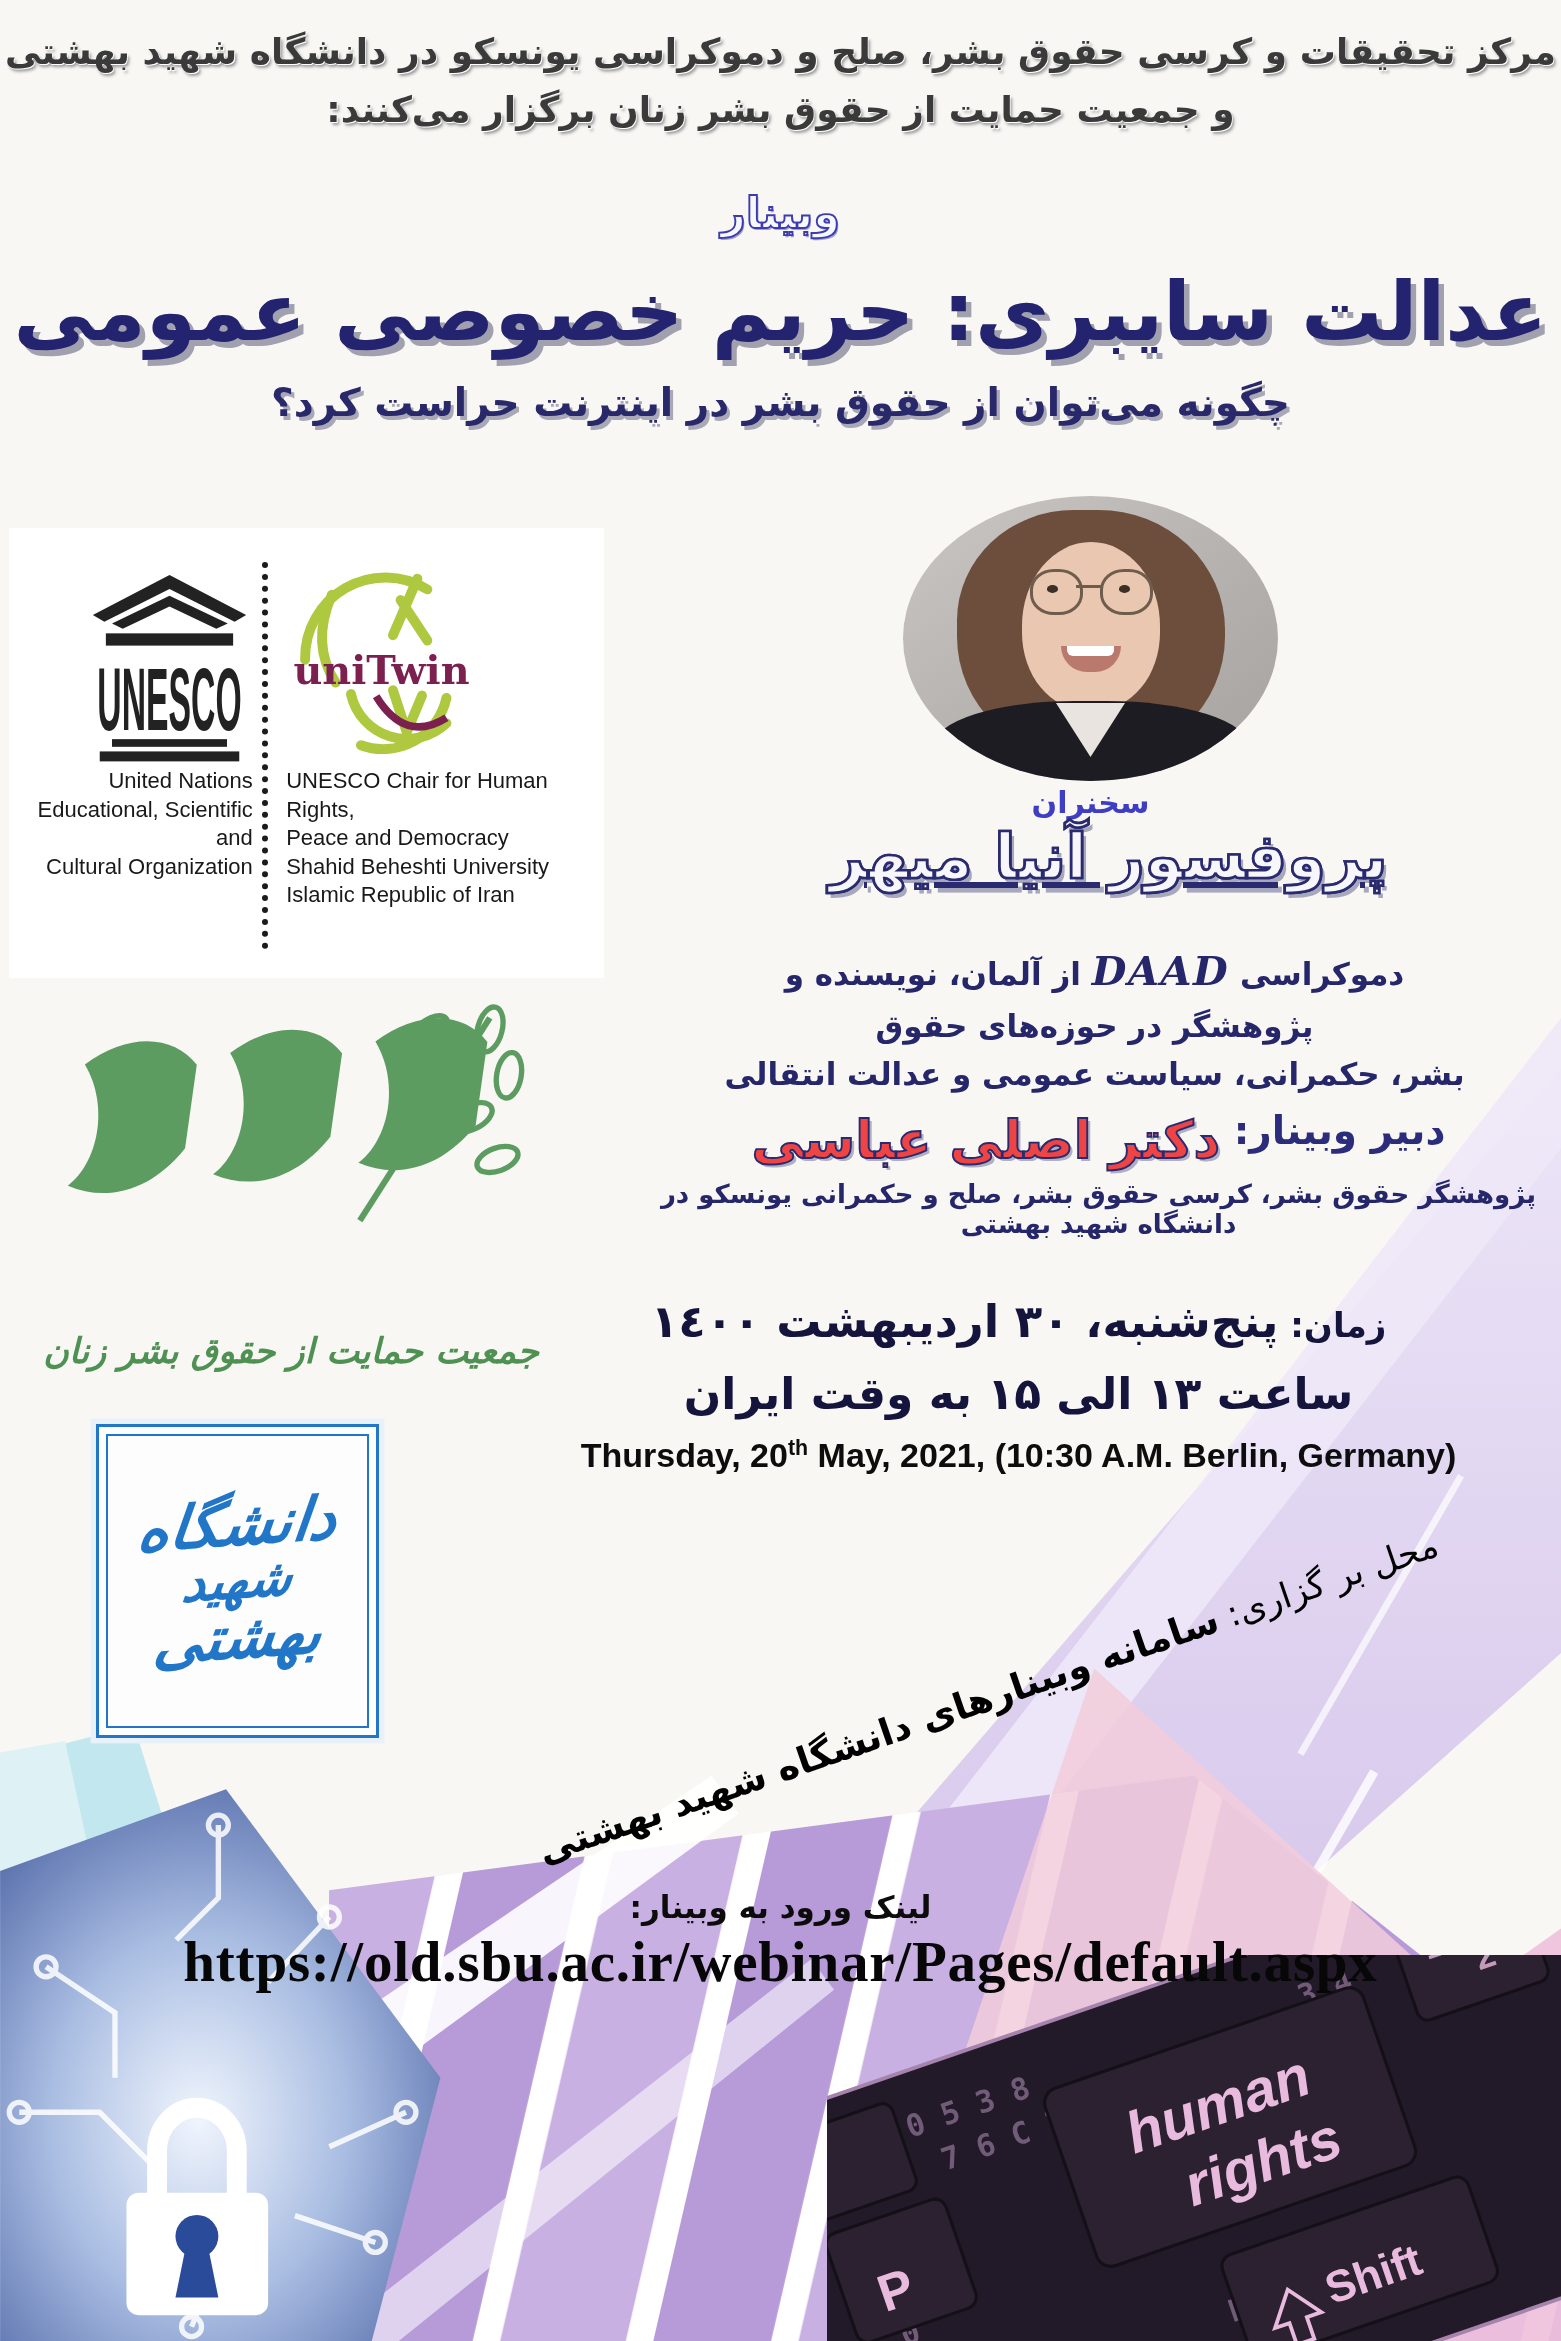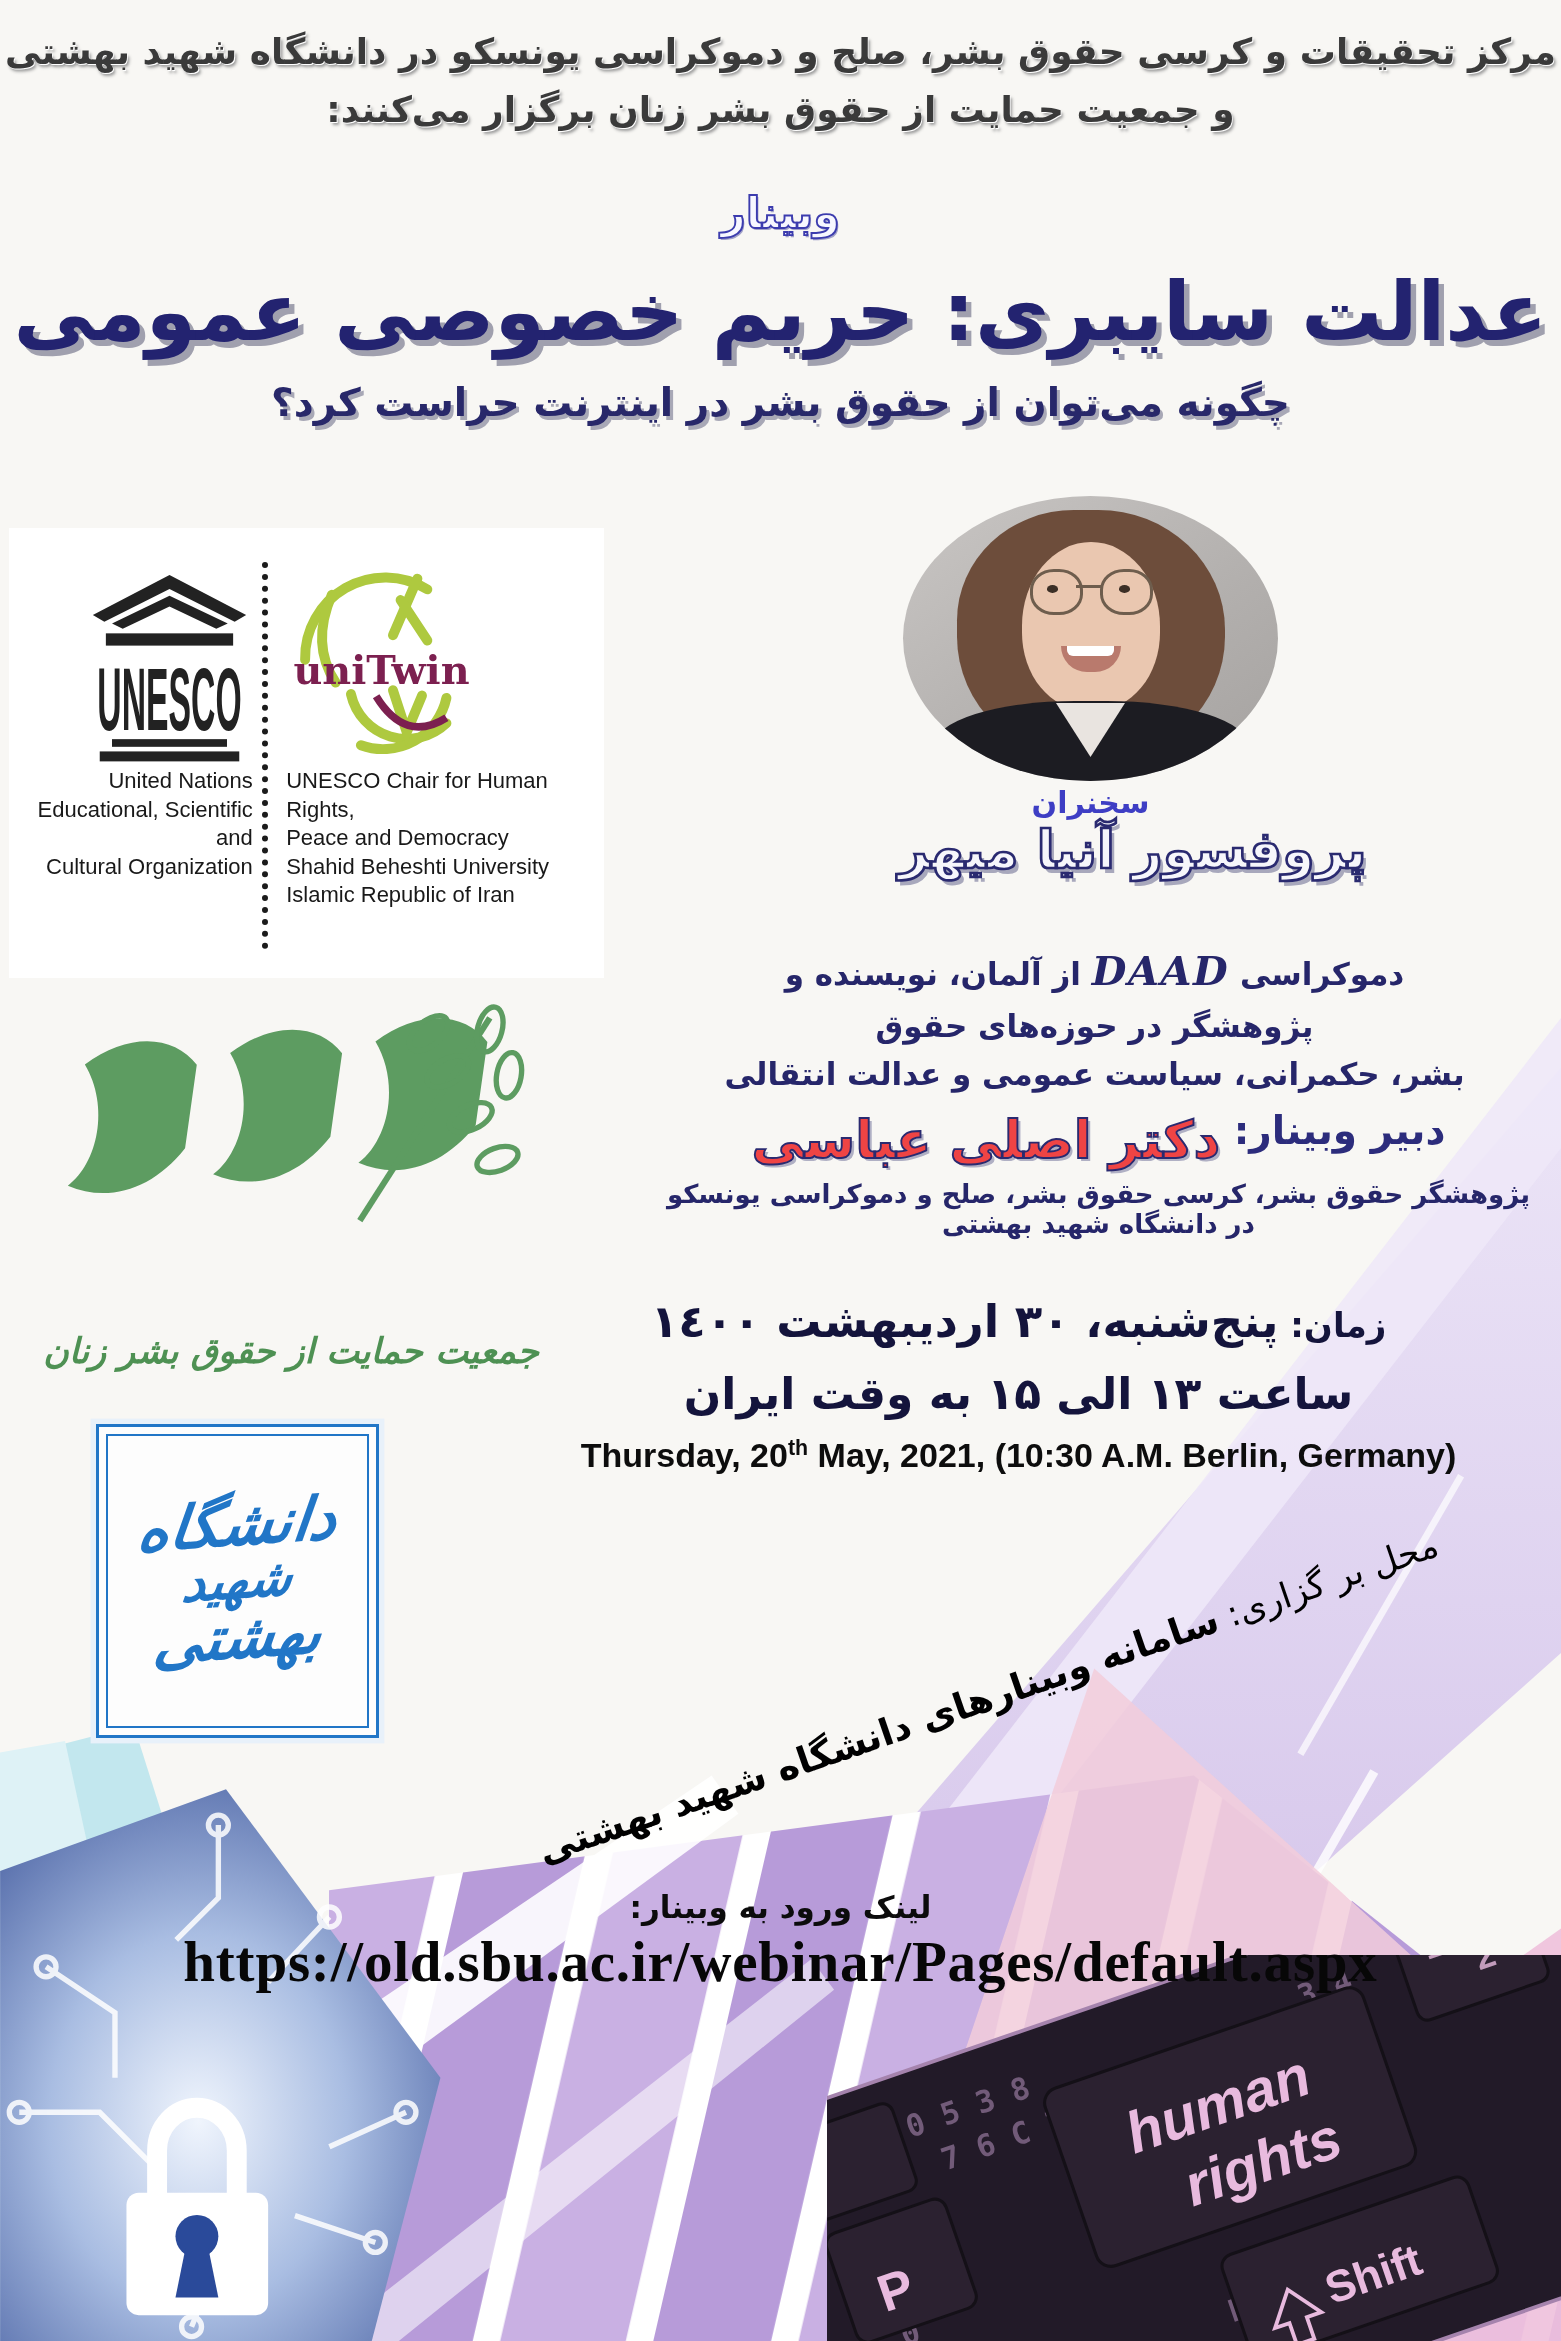--- a/index.html
+++ b/index.html
@@ -42,22 +42,22 @@
   .eye{position:absolute;width:10.7px;height:7.7px;border-radius:50%;background:#3c2f26;top:89px;}
   .el{left:144px;} .er{left:216px;}
   .smile{position:absolute;left:158px;top:150px;width:60px;height:26px;border-radius:0 0 46px 46px;
       background:#b97a6d;overflow:hidden;}
   .teeth{position:absolute;left:6.1px;top:0;width:47px;height:10px;background:#fff;border-radius:0 0 6.1px 6.1px;}
   .shoulders{position:absolute;left:31px;top:205px;width:314px;height:99px;border-radius:45% 45% 0 0;
       background:#1c1c22;}
   .collar{position:absolute;left:153px;top:207px;width:69px;height:54px;background:#e9e4e0;
       clip-path:polygon(50% 100%,0 0,100% 0);}
   .spk-lbl{left:903px;top:785px;width:375px;font-size:30px;font-weight:bold;color:#3e3ec4;z-index:5;}
-  .spk-name{left:788px;top:820px;width:689px;font-size:52px;font-weight:900;
-      color:#f6f6fb;-webkit-text-stroke:2.7px #2a2a70;text-shadow:3.8px 4.6px 0 #a8a8bc;z-index:5;}
+  .spk-name{left:764px;top:820px;width:689px;font-size:62px;font-weight:900;
+      color:#f6f6fb;-webkit-text-stroke:2.7px #2a2a70;text-shadow:3.8px 4.6px 0 #a8a8bc;z-index:5;text-decoration:underline;}
   .spk-bio{left:712px;top:940px;width:765px;font-size:31px;font-weight:bold;color:#26266a;
       line-height:1.55;z-index:5;}
   .daad{font-family:"DejaVu Serif",serif;font-style:italic;font-weight:bold;font-size:40px;
       letter-spacing:1.5px;}
   
   .mod-line{left:712px;top:1108px;width:773px;z-index:5;white-space:nowrap;}
   .mod-lbl{font-size:39px;font-weight:bold;color:#2c2c7c;vertical-align:13.8px;}
   .mod-name{font-size:52px;font-weight:900;color:#ef4444;-webkit-text-stroke:1.9px #2a2a70;
       text-shadow:3.1px 3.1px 0 #b0b0c4;}
   .mod-desc{left:651px;top:1179px;width:895px;font-size:26px;font-weight:bold;color:#26266a;z-index:5;}
@@ -259,21 +259,21 @@
   <div class="abs spk-name ctr rtl">پروفسور آنیا میهر</div>
   <div class="abs spk-bio ctr rtl">
     <span>دموکراسی </span><span class="daad">DAAD</span><span> از آلمان، نویسنده و پژوهشگر در حوزه‌های حقوق</span><br>
     <span>بشر، حکمرانی، سیاست عمومی و عدالت انتقالی</span>
   </div>
 
   <div class="abs mod-line ctr rtl">
     <span class="mod-lbl">دبیر وبینار: </span>
     <span class="mod-name">دکتر اصلی عباسی</span>
   </div>
-  <div class="abs mod-desc ctr rtl">پژوهشگر حقوق بشر، کرسی حقوق بشر، صلح و دموکراسی یونسکو در دانشگاه شهید بهشتی</div>
+  <div class="abs mod-desc ctr rtl">پژوهشگر حقوق بشر، کرسی حقوق بشر، صلح و حکمرانی یونسکو در دانشگاه شهید بهشتی</div>
 
   <div class="abs sched d1 ctr rtl">
     <span class="lbl">زمان: </span>
     <span>پنج‌شنبه، ۳۰ اردیبهشت ۱٤۰۰</span>
   </div>
   <div class="abs sched d2 ctr rtl">ساعت ۱۳ الی ۱۵ به وقت ایران</div>
   <div class="abs sched den ctr">
     <span>Thursday, 20</span><sup>th</sup><span> May, 2021, (10:30 A.M. Berlin, Germany)</span>
   </div>
 

